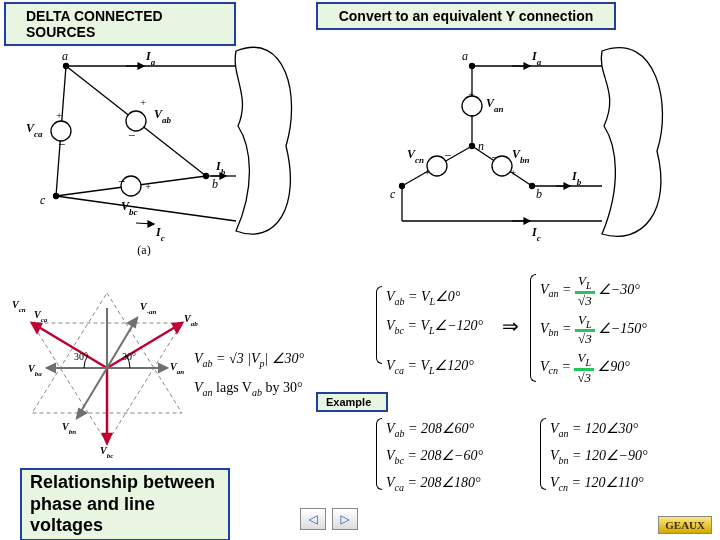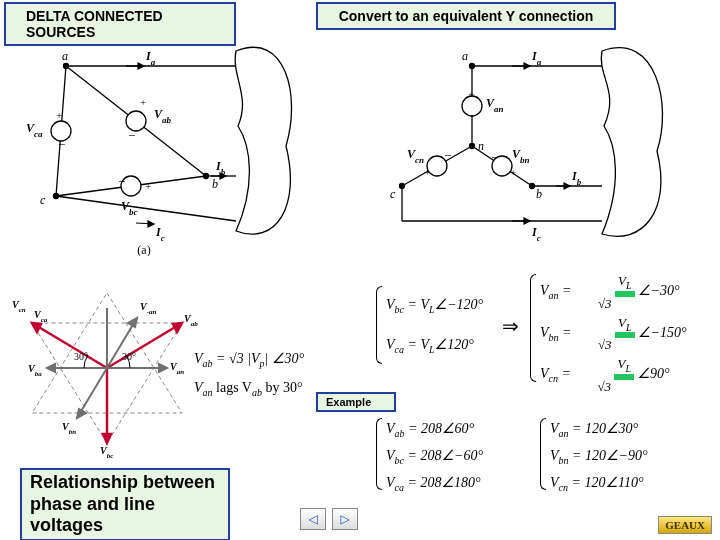--- a/index.html
+++ b/index.html
@@ -25,33 +25,33 @@
   .title-right { left: 316px; top: 2px; width: 300px; text-align: center; }
   .label-box {
     position: absolute;
     border: 2px solid #2040a0;
     background: #e8f5e0;
     padding: 2px 8px;
     font-weight: bold;
     font-size: 11px;
     font-family: "Trebuchet MS", sans-serif;
   }
-  .example-box { left: 316px; top: 392px; width: 80px; }
+  .example-box { left: 316px; top: 392px; width: 72px; }
   .relation-box { left: 20px; top: 468px; width: 210px; line-height: 1.2; font-size: 18px; }
   .diagram { position: absolute; }
   .eq-block {
     position: absolute;
     font-family: "Times New Roman", serif;
     font-size: 14px;
     font-style: italic;
   }
   .eq-row { white-space: nowrap; margin: 2px 0; }
   .sub { font-size: 10px; font-style: italic; vertical-align: sub; }
   .frac { display: inline-block; text-align: center; vertical-align: middle; font-size: 13px; line-height: 1; }
-  .frac .num { display: block; border-bottom: 6px solid #22c55e; padding: 0 3px; margin-left: 40px; }
+  .frac .num { display: block; border-bottom: 3px solid #22c55e; padding: 0 3px; }
   .frac .den { display: block; padding: 0 3px; }
   .brace-l {
     position: absolute;
     border-left: 1.5px solid #000;
     border-top: 1.5px solid #000;
     border-bottom: 1.5px solid #000;
     border-radius: 6px 0 0 6px;
     width: 6px;
   }
   .arrow-impl {
@@ -243,20 +243,21 @@
 
 <div class="relation-eq" style="left:194px; top:350px;">
   <span>V</span><span class="sub">ab</span><span> = √3 |V</span><span class="sub">p</span><span>| ∠30°</span>
 </div>
 <div class="relation-eq" style="left:194px; top:380px;">
   <span>V</span><span class="sub">an</span><span style="font-style:normal"> lags V</span><span class="sub">ab</span><span style="font-style:normal"> by 30°</span>
 </div>
 
 <div class="brace-l" style="left:376px; top:286px; height:78px;"></div>
 <div class="eq-block" style="left:386px; top:286px;">
+  <div class="eq-row"><span>V</span><span class="sub">ab</span> <span>= V</span><span class="sub">L</span><span>∠0°</span></div>
   <div class="eq-row" style="margin-top:10px"><span>V</span><span class="sub">bc</span> <span>= V</span><span class="sub">L</span><span>∠−120°</span></div>
   <div class="eq-row" style="margin-top:21px"><span>V</span><span class="sub">ca</span> <span>= V</span><span class="sub">L</span><span>∠120°</span></div>
 </div>
 <div class="arrow-impl" style="left:502px; top:314px;">⇒</div>
 
 <div class="brace-l" style="left:530px; top:274px; height:108px;"></div>
 <div class="eq-block" style="left:540px; top:272px;">
   <div class="eq-row"><span>V</span><span class="sub">an</span> = <span class="frac"><span class="num"><span>V</span><span class="sub">L</span></span><span class="den">√3</span></span> <span>∠−30°</span></div>
   <div class="eq-row" style="margin-top:6px"><span>V</span><span class="sub">bn</span> = <span class="frac"><span class="num"><span>V</span><span class="sub">L</span></span><span class="den">√3</span></span> <span>∠−150°</span></div>
   <div class="eq-row" style="margin-top:6px"><span>V</span><span class="sub">cn</span> = <span class="frac"><span class="num"><span>V</span><span class="sub">L</span></span><span class="den">√3</span></span> <span>∠90°</span></div>

